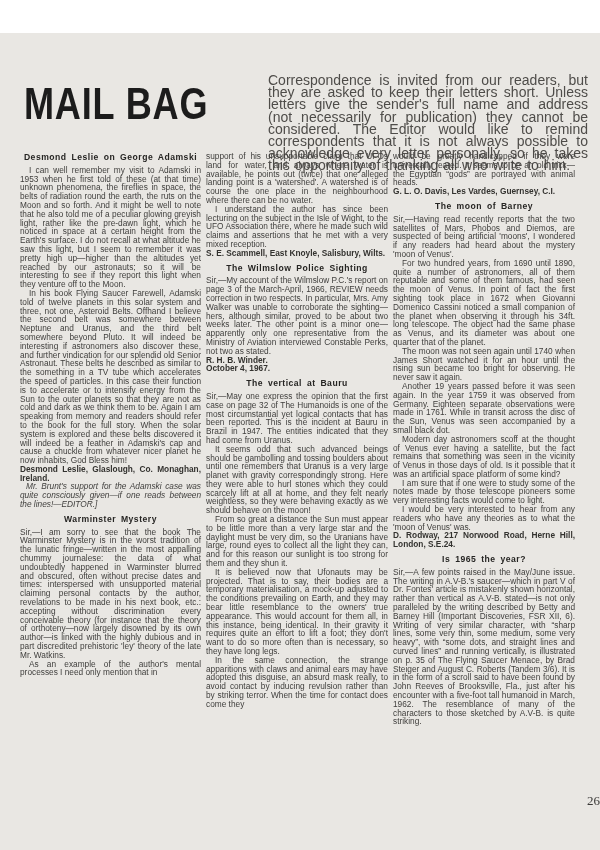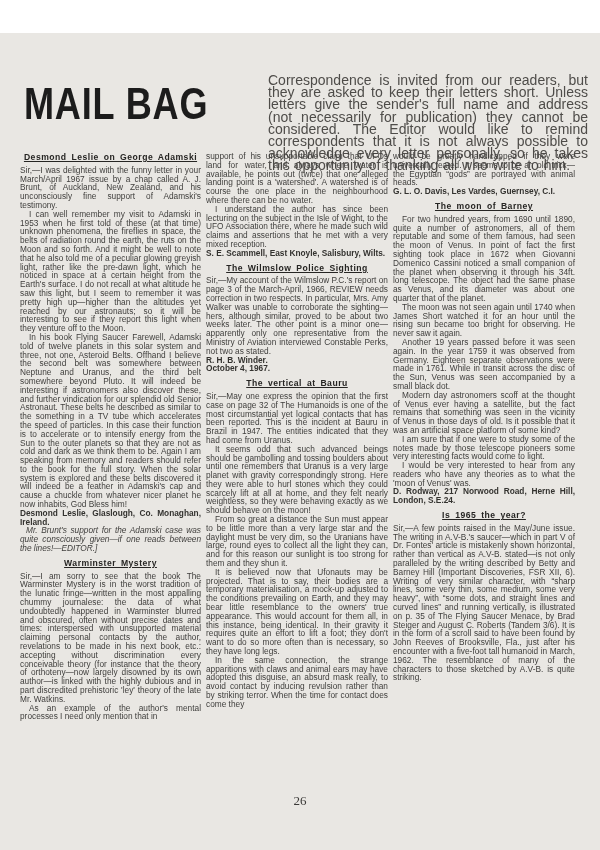--- a/index.html
+++ b/index.html
@@ -60,51 +60,49 @@
 
   .blk { margin: 0; }
   .blk.heading {
     font-weight: bold;
     text-align: center;
     font-size: 8.6px;
     letter-spacing: 0.5px;
     color: #262523;
     margin: 6px 0 4px 0;
     word-spacing: 2px;
-    text-decoration: underline;
   }
   .col .blk.heading:first-child { margin-top: 1px; }
   .blk.para  { text-indent: 9px; }
   .blk.opener, .blk.cont { text-indent: 0; }
   .blk.sig   { font-weight: bold; color: #33322f; }
   .blk.note  { font-style: italic; text-indent: 6px; }
 
   .pageno {
     position: absolute;
     left: 0;
     top: 793px;
     width: 600px;
-    text-align: center;
+    text-align: right;
     font-family: "Liberation Serif", serif;
     font-size: 13px;
     color: #3a3937;
   }
 </style>
 </head>
 <body>
 
 <div class="paper"></div>
 
 <h1 class="masthead">MAIL BAG</h1>
 
 <p class="intro">Correspondence is invited from our readers, but they are asked to keep their letters short. Unless letters give the sender's full name and address (not necessarily for publication) they cannot be considered. The Editor would like to remind correspondents that it is not always possible to acknowledge every letter personally, so he takes this opportunity of thanking all who write to him.</p>
 
 <div class="col col-1">
     <div class="blk heading">Desmond Leslie on George Adamski</div>
-    <div class="blk opener">Sir,—I was delighted with the funny letter in your March/April 1967 issue by a chap called A. J. Brunt, of Auckland, New Zealand, and his unconsciously fine support of Adamski's testimony.</div>
     <div class="blk para">I can well remember my visit to Adamski in 1953 when he first told of these (at that time) unknown phenomena, the fireflies in space, the belts of radiation round the earth, the ruts on the Moon and so forth. And it might be well to note that he also told me of a peculiar glowing greyish light, rather like the pre-dawn light, which he noticed in space at a certain height from the Earth's surface. I do not recall at what altitude he saw this light, but I seem to remember it was pretty high up—higher than the altitudes yet reached by our astronauts; so it will be interesting to see if they report this light when they venture off to the Moon.</div>
     <div class="blk para">In his book Flying Saucer Farewell, Adamski told of twelve planets in this solar system and three, not one, Asteroid Belts. Offhand I believe the second belt was somewhere between Neptune and Uranus, and the third belt somewhere beyond Pluto. It will indeed be interesting if astronomers also discover these, and further vindication for our splendid old Senior Astronaut. These belts he described as similar to the something in a TV tube which accelerates the speed of particles. In this case their function is to accelerate or to intensify energy from the Sun to the outer planets so that they are not as cold and dark as we think them to be. Again I am speaking from memory and readers should refer to the book for the full story. When the solar system is explored and these belts discovered it will indeed be a feather in Adamski's cap and cause a chuckle from whatever nicer planet he now inhabits, God Bless him!</div>
     <div class="blk sig">Desmond Leslie, Glaslough, Co. Monaghan, Ireland.</div>
     <div class="blk note">Mr. Brunt's support for the Adamski case was quite consciously given—if one reads between the lines!—EDITOR.]</div>
     <div class="blk heading">Warminster Mystery</div>
     <div class="blk opener">Sir,—I am sorry to see that the book The Warminster Mystery is in the worst tradition of the lunatic fringe—written in the most appalling chummy journalese: the data of what undoubtedly happened in Warminster blurred and obscured, often without precise dates and times: interspersed with unsupported material claiming personal contacts by the author, revelations to be made in his next book, etc.: accepting without discrimination every conceivable theory (for instance that the theory of orthoteny—now largely disowned by its own author—is linked with the highly dubious and in part discredited prehistoric 'ley' theory of the late Mr. Watkins.</div>
     <div class="blk para">As an example of the author's mental processes I need only mention that in</div>
   </div>
 
 <div class="col col-2">
@@ -120,20 +118,21 @@
     <div class="blk para">It seems odd that such advanced beings should be gambolling and tossing boulders about until one remembers that Uranus is a very large planet with gravity correspondingly strong. Here they were able to hurl stones which they could scarcely lift at all at home, and they felt nearly weightless, so they were behaving exactly as we should behave on the moon!</div>
     <div class="blk para">From so great a distance the Sun must appear to be little more than a very large star and the daylight must be very dim, so the Uranians have large, round eyes to collect all the light they can, and for this reason our sunlight is too strong for them and they shun it.</div>
     <div class="blk para">It is believed now that Ufonauts may be projected. That is to say, their bodies are a temporary materialisation, a mock-up adjusted to the conditions prevailing on Earth, and they may bear little resemblance to the owners' true appearance. This would account for them all, in this instance, being identical. In their gravity it requires quite an effort to lift a foot; they don't want to do so more often than is necessary, so they have long legs.</div>
     <div class="blk para">In the same connection, the strange apparitions with claws and animal ears may have adopted this disguise, an absurd mask really, to avoid contact by inducing revulsion rather than by striking terror. When the time for contact does come they</div>
   </div>
 
 <div class="col col-3">
     <div class="blk cont">would be greatly handicapped if they were universally feared. It seems to be an old trick—the Egyptian “gods” are portrayed with animal heads.</div>
     <div class="blk sig">G. L. O. Davis, Les Vardes, Guernsey, C.I.</div>
     <div class="blk heading">The moon of Barney</div>
+    <div class="blk opener">Sir,—Having read recently reports that the two satellites of Mars, Phobos and Diemos, are suspected of being artificial 'moons', I wondered if any readers had heard about the mystery 'moon of Venus'.</div>
     <div class="blk para">For two hundred years, from 1690 until 1890, quite a number of astronomers, all of them reputable and some of them famous, had seen the moon of Venus. In point of fact the first sighting took place in 1672 when Giovanni Domenico Cassini noticed a small companion of the planet when observing it through his 34ft. long telescope. The object had the same phase as Venus, and its diameter was about one quarter that of the planet.</div>
     <div class="blk para">The moon was not seen again until 1740 when James Short watched it for an hour until the rising sun became too bright for observing. He never saw it again.</div>
     <div class="blk para">Another 19 years passed before it was seen again. In the year 1759 it was observed from Germany. Eighteen separate observations were made in 1761. While in transit across the disc of the Sun, Venus was seen accompanied by a small black dot.</div>
     <div class="blk para">Modern day astronomers scoff at the thought of Venus ever having a satellite, but the fact remains that something was seen in the vicinity of Venus in those days of old. Is it possible that it was an artificial space platform of some kind?</div>
     <div class="blk para">I am sure that if one were to study some of the notes made by those telescope pioneers some very interesting facts would come to light.</div>
     <div class="blk para">I would be very interested to hear from any readers who have any theories as to what the 'moon of Venus' was.</div>
     <div class="blk sig">D. Rodway, 217 Norwood Road, Herne Hill, London, S.E.24.</div>
     <div class="blk heading">Is 1965 the year?</div>
     <div class="blk opener">Sir,—A few points raised in the May/June issue. The writing in A.V-B.'s saucer—which in part V of Dr. Fontes' article is mistakenly shown horizontal, rather than vertical as A.V-B. stated—is not only paralleled by the writing described by Betty and Barney Hill (Important Discoveries, FSR XII, 6). Writing of very similar character, with “sharp lines, some very thin, some medium, some very heavy”, with “some dots, and straight lines and curved lines” and running vertically, is illustrated on p. 35 of The Flying Saucer Menace, by Brad Steiger and August C. Roberts (Tandem 3/6). It is in the form of a scroll said to have been found by John Reeves of Brooksville, Fla., just after his encounter with a five-foot tall humanoid in March, 1962. The resemblance of many of the characters to those sketched by A.V-B. is quite striking.</div>
   </div>

